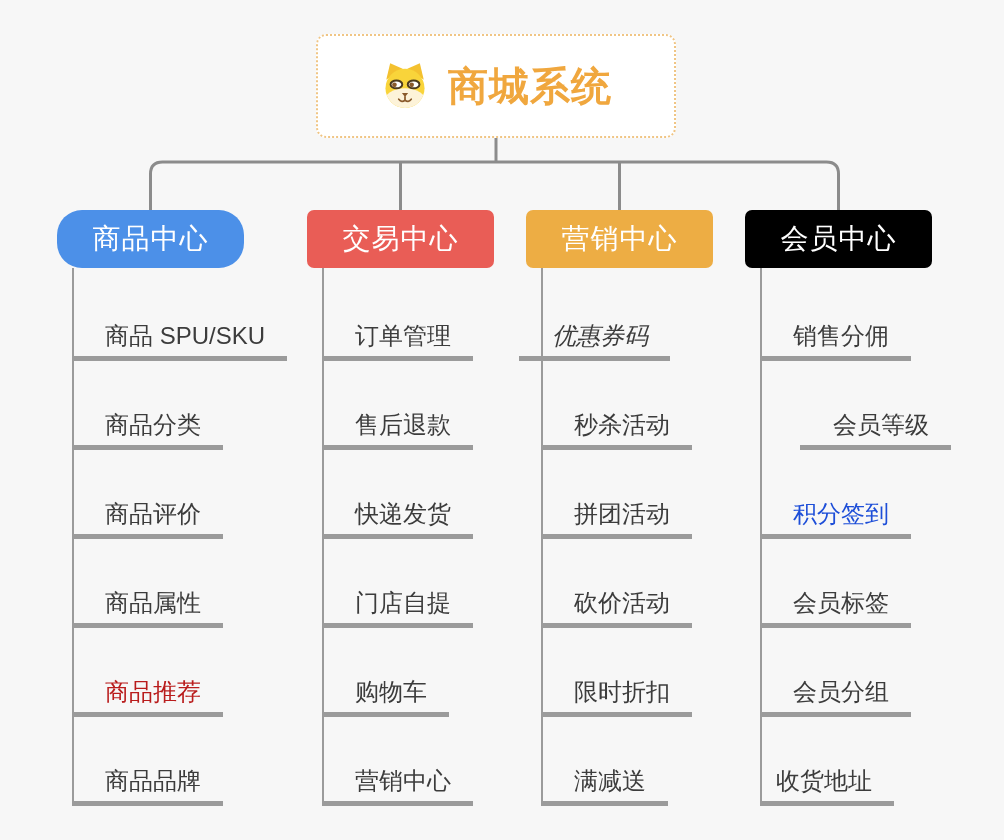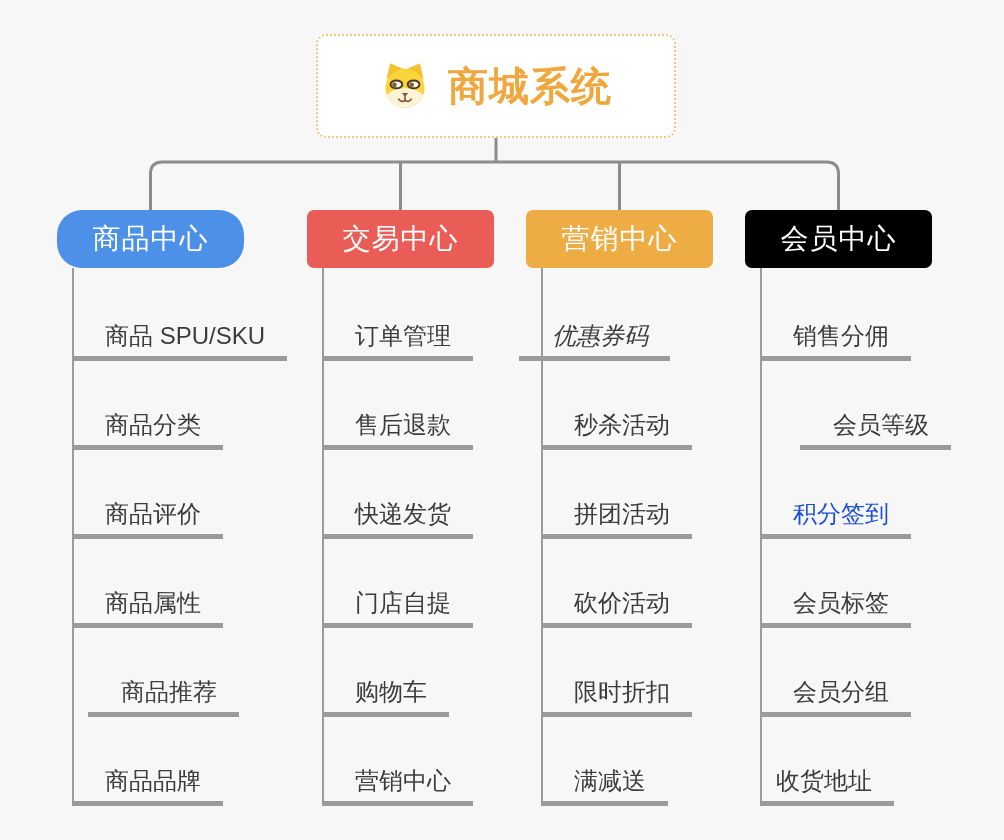--- a/index.html
+++ b/index.html
@@ -63,21 +63,21 @@
   </div>
   <div class="header" id="branch-header-3" style="left: 745px; background: #000000; color: rgb(255, 255, 255);">
     <span>会员中心</span>
   </div>
 
 <div class="trunk" style="left: 72px; top: 268px; height: 535px; background: rgb(155, 155, 155);"></div>
     <div class="item" style="left: 72px; top: 322px; color: rgb(60, 60, 60); border-bottom-color: rgb(155, 155, 155);">商品 SPU/SKU</div>
     <div class="item" style="left: 72px; top: 411px; color: rgb(60, 60, 60); border-bottom-color: rgb(155, 155, 155);">商品分类</div>
     <div class="item" style="left: 72px; top: 500px; color: rgb(60, 60, 60); border-bottom-color: rgb(155, 155, 155);">商品评价</div>
     <div class="item" style="left: 72px; top: 589px; color: rgb(60, 60, 60); border-bottom-color: rgb(155, 155, 155);">商品属性</div>
-    <div class="item" style="left: 88px; top: 678px; color: #404040; border-bottom-color: rgb(155, 155, 155);">商品推荐</div>
+    <div class="item" style="left: 72px; top: 678px; color: #b91c1c; border-bottom-color: rgb(155, 155, 155);">商品推荐</div>
     <div class="item" style="left: 72px; top: 767px; color: rgb(60, 60, 60); border-bottom-color: rgb(155, 155, 155);">商品品牌</div>
     <div class="trunk" style="left: 322px; top: 268px; height: 535px; background: rgb(155, 155, 155);"></div>
     <div class="item" style="left: 322px; top: 322px; color: rgb(60, 60, 60); border-bottom-color: rgb(155, 155, 155);">订单管理</div>
     <div class="item" style="left: 322px; top: 411px; color: rgb(60, 60, 60); border-bottom-color: rgb(155, 155, 155);">售后退款</div>
     <div class="item" style="left: 322px; top: 500px; color: rgb(60, 60, 60); border-bottom-color: rgb(155, 155, 155);">快递发货</div>
     <div class="item" style="left: 322px; top: 589px; color: rgb(60, 60, 60); border-bottom-color: rgb(155, 155, 155);">门店自提</div>
     <div class="item" style="left: 322px; top: 678px; color: rgb(60, 60, 60); border-bottom-color: rgb(155, 155, 155);">购物车</div>
     <div class="item" style="left: 322px; top: 767px; color: rgb(60, 60, 60); border-bottom-color: rgb(155, 155, 155);">营销中心</div>
     <div class="trunk" style="left: 541px; top: 268px; height: 535px; background: rgb(155, 155, 155);"></div>
     <div class="item" style="left: 519px; top: 322px; color: rgb(60, 60, 60); border-bottom-color: rgb(155, 155, 155); font-style: italic;">优惠券码</div>

